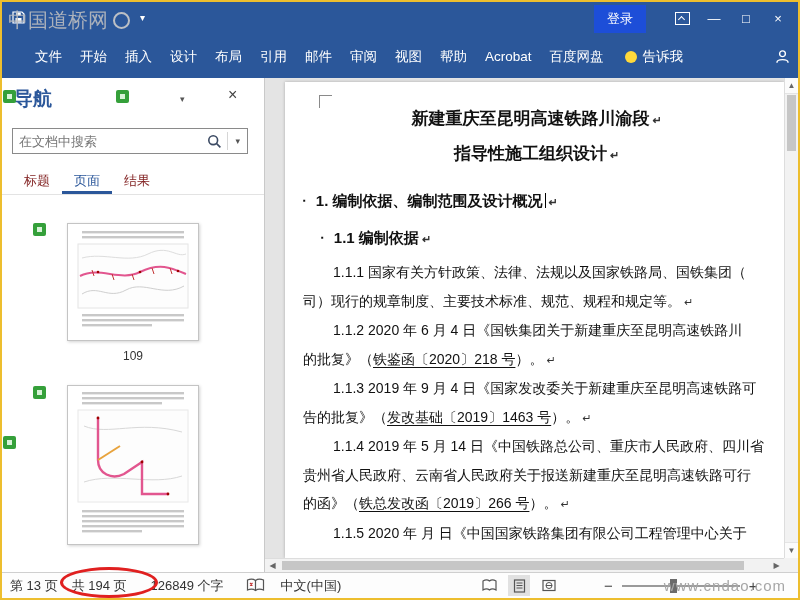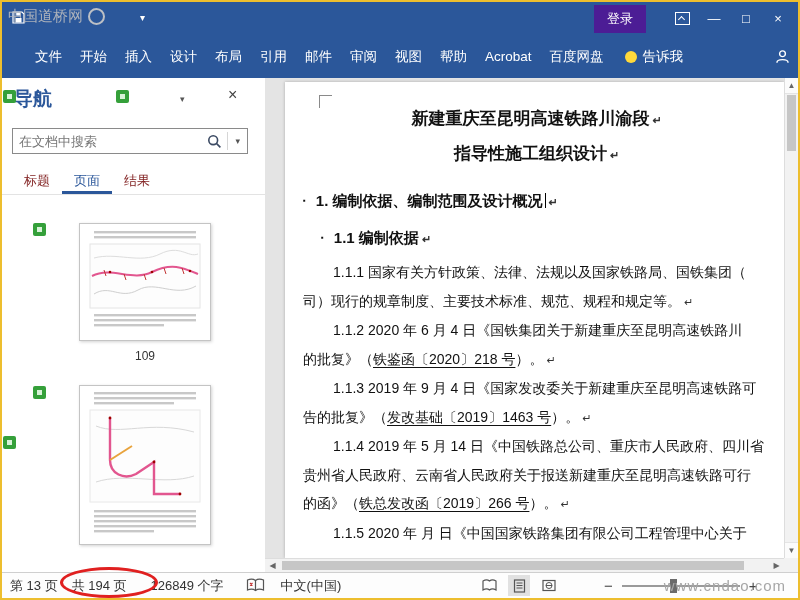--- a/index.html
+++ b/index.html
@@ -4,46 +4,46 @@
 <style>
   html,body{margin:0;padding:0;background:#fff;}
   .screen{position:relative;width:800px;height:600px;box-sizing:border-box;border:2px solid #edbe2e;
           overflow:hidden;font-family:"Liberation Sans",sans-serif;background:#fff;}
 
   
   .titlebar{position:absolute;left:0;top:0;right:0;height:33px;background:#2b579a;color:#fff;}
   .qat{position:absolute;left:10px;top:9px;display:flex;align-items:center;gap:10px;}
   .qat-caret{position:absolute;left:138px;top:10px;font-size:10px;color:#fff;}
   .wm-top{position:absolute;left:6px;top:5px;display:flex;align-items:center;gap:5px;
-          color:#b6b9be;font-size:15px;opacity:.92;z-index:5;}
+          color:#b6b9be;font-size:20px;opacity:.92;z-index:5;}
   .wm-circle{width:13px;height:13px;border:2px solid #c9c9c9;border-radius:50%;display:inline-block;}
   .tb-title{position:absolute;left:0;right:0;top:8px;text-align:center;font-size:13.5px;color:#fff;}
   .tb-right{position:absolute;right:4px;top:0;height:33px;display:flex;align-items:center;z-index:6;}
-  .login{background:#4c1d95;color:#fff;font-size:13px;padding:5px 13px;margin-right:20px;}
+  .login{background:#1d4ed8;color:#fff;font-size:13px;padding:5px 13px;margin-right:20px;}
   .tb-btn{width:32px;height:33px;display:flex;align-items:center;justify-content:center;
           font-size:13px;color:#fff;}
   .ro-box{width:13px;height:11px;border:1px solid #fff;position:relative;display:inline-block;}
   .ro-box::after{content:"";position:absolute;left:3.5px;top:3.5px;width:4px;height:4px;
           border-left:1px solid #fff;border-top:1px solid #fff;transform:rotate(45deg);}
 
   
   .tabrow{position:absolute;top:33px;left:0;right:0;height:43px;background:#2b579a;
           display:flex;align-items:center;color:#fff;}
   .rtabs{display:flex;align-items:center;height:100%;padding-left:24px;}
   .rtab{padding:0 9px;font-size:13.5px;line-height:43px;color:#fff;white-space:nowrap;}
   .tellme{display:flex;align-items:center;gap:6px;font-size:13.5px;margin-left:12px;white-space:nowrap;}
   .bulb{width:12px;height:12px;border-radius:50%;background:#ffd93b;display:inline-block;}
   .acct{position:absolute;right:8px;top:0;height:43px;display:flex;align-items:center;}
 
   
   .content{position:absolute;top:76px;left:0;right:0;bottom:26px;}
 
   
   .navpane{position:absolute;left:0;top:0;bottom:0;width:262px;background:#fff;
-           border-right:1px solid #c9c9c9;overflow:hidden;padding-left:24px;}
+           border-right:1px solid #c9c9c9;overflow:hidden;}
   .nav-title{position:absolute;left:12px;top:8px;font-size:19px;font-weight:bold;color:#2b579a;}
   .nav-caret{position:absolute;left:178px;top:16px;font-size:9px;color:#555;cursor:default;}
   .nav-close{position:absolute;left:226px;top:8px;font-size:16px;color:#444;}
   .searchbox{position:absolute;left:10px;top:50px;width:236px;height:26px;border:1px solid #8a8a8a;
              display:flex;align-items:center;background:#fff;box-sizing:border-box;}
   .searchbox input{flex:1;border:0;outline:0;padding:0 6px;font-size:13px;min-width:0;
              font-family:"Liberation Sans",sans-serif;color:#333;background:transparent;}
   .searchbox input::placeholder{color:#767676;}
   .sb-icon{display:flex;align-items:center;padding:0 5px;}
   .sb-div{width:1px;height:18px;background:#d6d6d6;}

